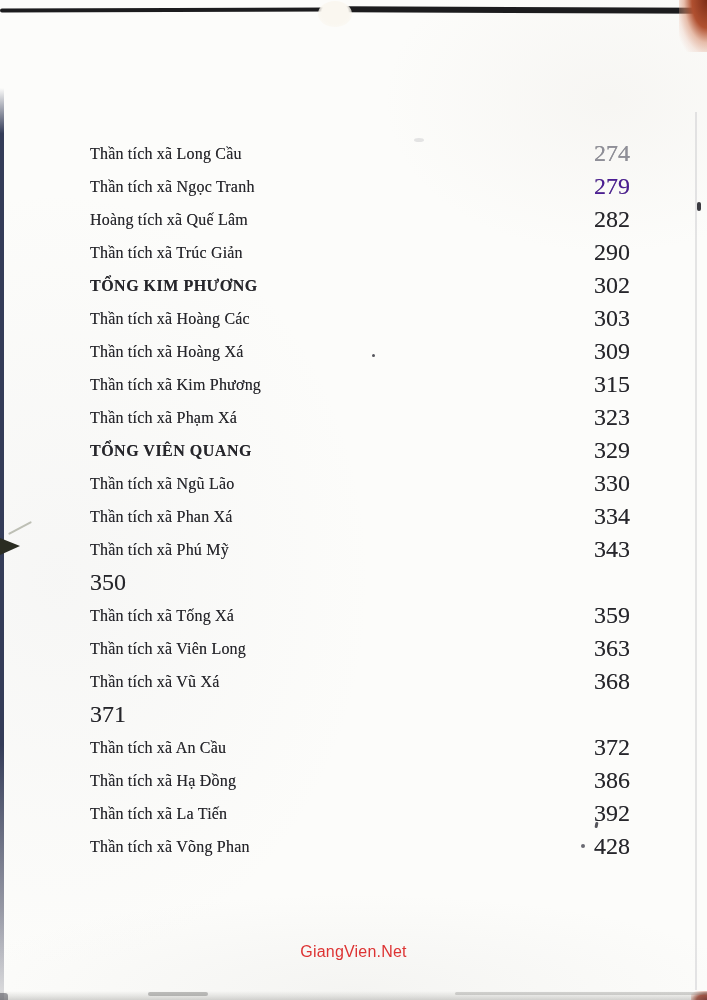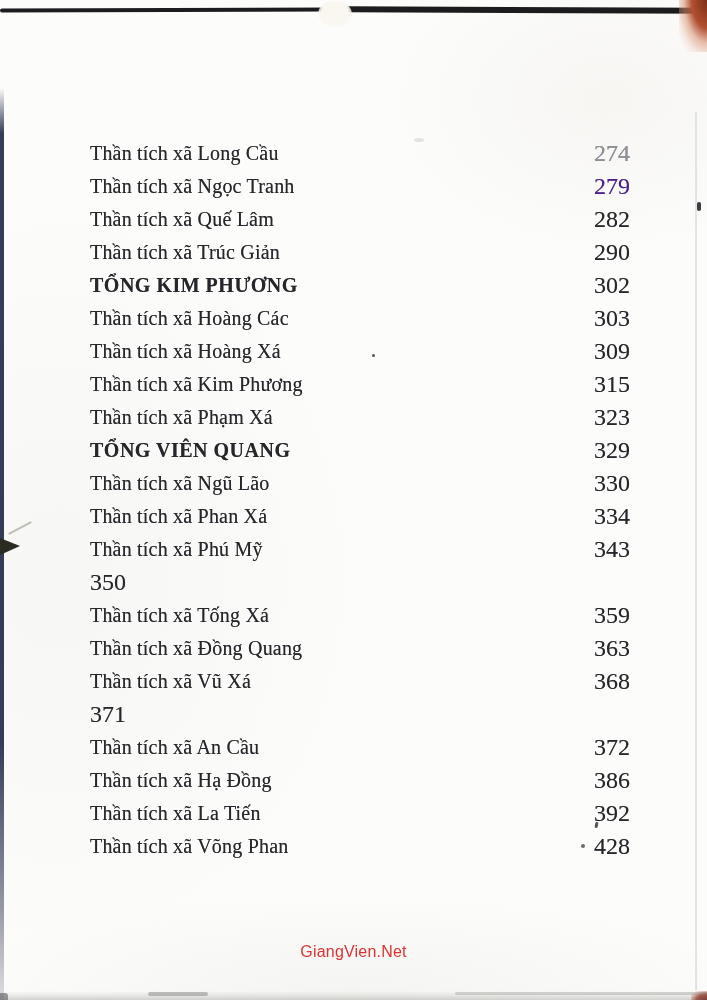--- a/index.html
+++ b/index.html
@@ -102,21 +102,21 @@
     left: 90px; top: 137px;
     width: 540px;
   }
   .toc-row {
     height: 33px;
     display: flex;
     justify-content: space-between;
     align-items: center;
   }
   .toc-label {
-    font-size: 20px;
+    font-size: 16px;
     color: var(--ink, #26262b);
     letter-spacing: 0.2px;
     white-space: nowrap;
     text-shadow: 0 0 0.5px rgba(38,38,43,0.55);
   }
   .toc-row.bold .toc-label {
     font-weight: bold;
     letter-spacing: 0.5px;
   }
   .toc-page {
@@ -163,21 +163,21 @@
     <span class="toc-label">Thần tích xã Long Cầu</span>
     <span class="toc-page" style="color: rgb(143, 143, 152);">274</span>
   </div>
 
   <div class="toc-row">
     <span class="toc-label">Thần tích xã Ngọc Tranh</span>
     <span class="toc-page" style="color: #4c1d95;">279</span>
   </div>
 
   <div class="toc-row">
-    <span class="toc-label">Thần tích xã Quế Lâm</span>
+    <span class="toc-label">Hoàng tích xã Quế Lâm</span>
     <span class="toc-page">282</span>
   </div>
 
   <div class="toc-row">
     <span class="toc-label">Thần tích xã Trúc Giản</span>
     <span class="toc-page">290</span>
   </div>
 
   <div class="toc-row bold">
     <span class="toc-label">TỔNG KIM PHƯƠNG</span>
@@ -227,21 +227,21 @@
   <div class="toc-row">
     <span class="toc-page">350</span>
   </div>
 
   <div class="toc-row">
     <span class="toc-label">Thần tích xã Tống Xá</span>
     <span class="toc-page">359</span>
   </div>
 
   <div class="toc-row">
-    <span class="toc-label">Thần tích xã Đồng Quang</span>
+    <span class="toc-label">Thần tích xã Viên Long</span>
     <span class="toc-page">363</span>
   </div>
 
   <div class="toc-row">
     <span class="toc-label">Thần tích xã Vũ Xá</span>
     <span class="toc-page">368</span>
   </div>
 
   <div class="toc-row bold">
     <span class="toc-page">371</span>

